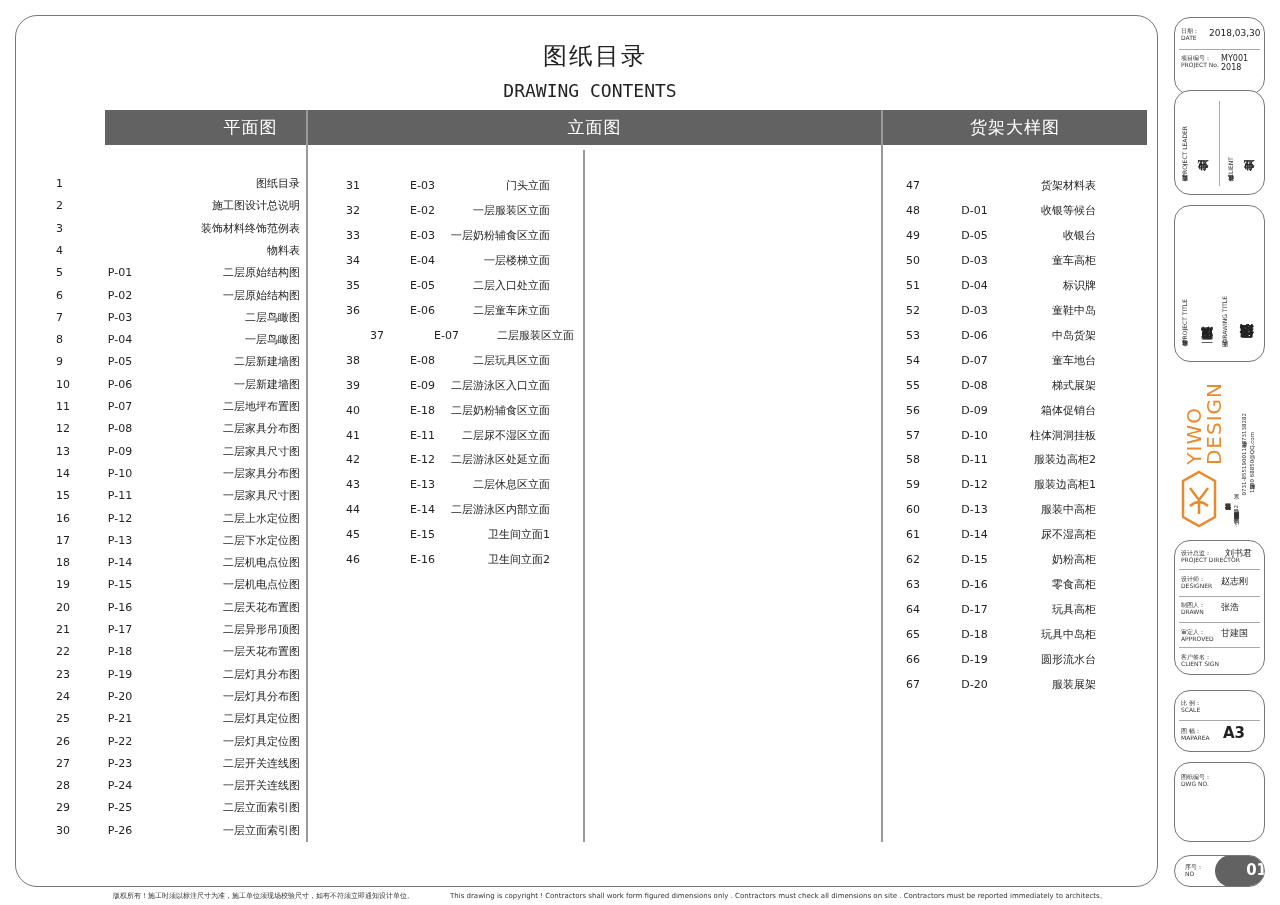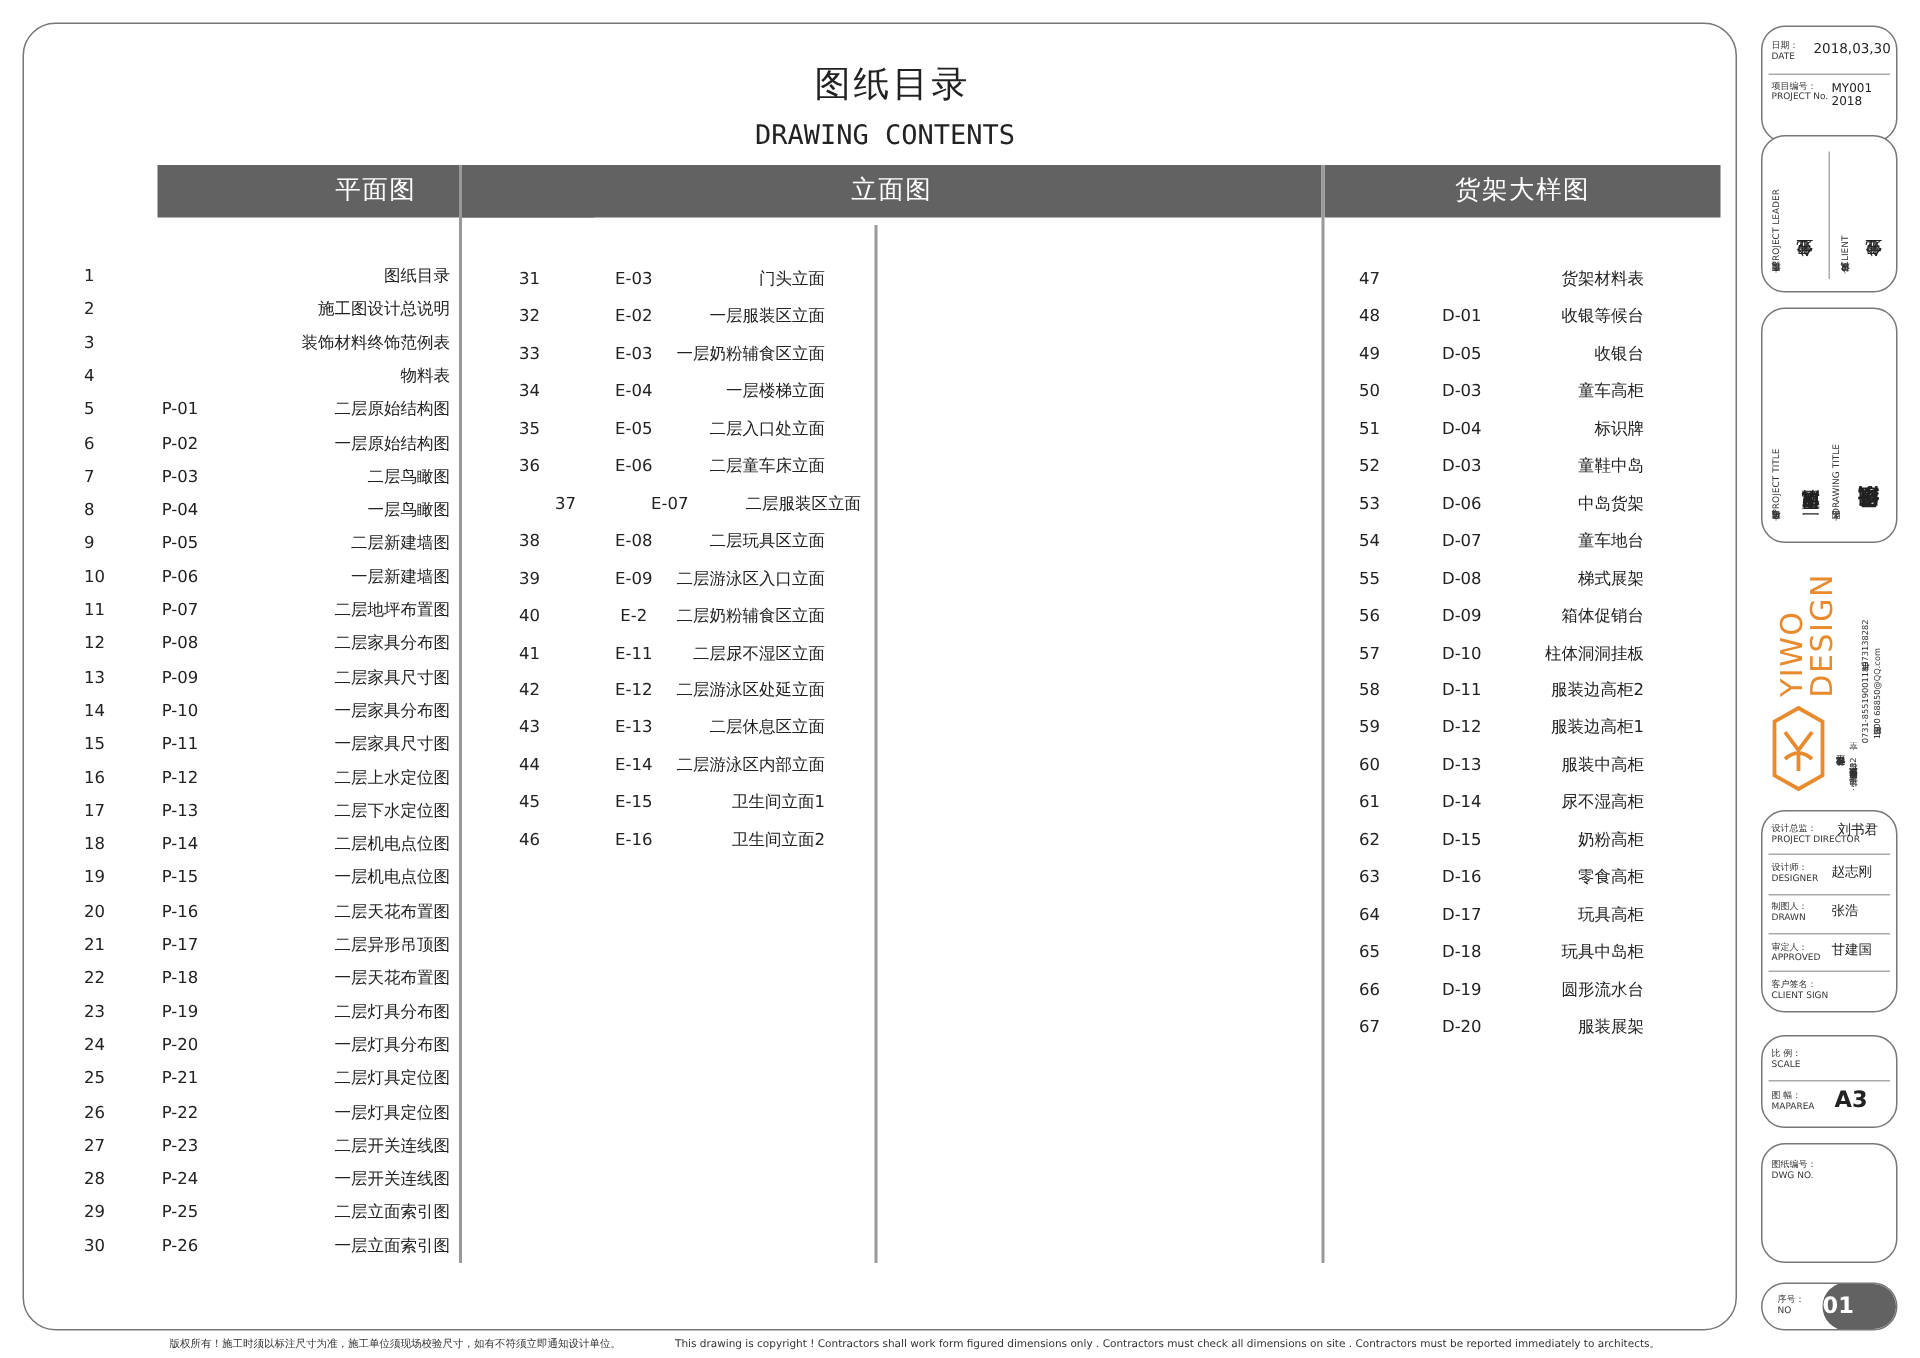--- a/index.html
+++ b/index.html
@@ -278,21 +278,21 @@
       <span class="code">E-08</span>
       <span class="name">二层玩具区立面</span>
     </div>
     <div class="row" style="top: 375.6px;">
       <span class="num">39</span>
       <span class="code">E-09</span>
       <span class="name">二层游泳区入口立面</span>
     </div>
     <div class="row" style="top: 400.55px;">
       <span class="num">40</span>
-      <span class="code">E-2</span>
+      <span class="code">E-18</span>
       <span class="name">二层奶粉辅食区立面</span>
     </div>
     <div class="row" style="top: 425.5px;">
       <span class="num">41</span>
       <span class="code">E-11</span>
       <span class="name">二层尿不湿区立面</span>
     </div>
     <div class="row" style="top: 450.45px;">
       <span class="num">42</span>
       <span class="code">E-12</span>
@@ -522,17 +522,17 @@
     <div>图纸编号：</div>
     <div>DWG NO.</div>
   </div>
 </div>
 
 <div class="tb tb7">
   <div style="position:absolute;left:10px;top:7px;" class="tb-small">
     <div>序号：</div>
     <div>NO</div>
   </div>
-  <div style="position:absolute;left:40px;top:-1px;width:52px;height:32px;background:#626262;border-radius:16px;color:#fff;font-weight:bold;font-size:15px;text-align:left;line-height:31px;">01</div>
+  <div style="position:absolute;left:40px;top:-1px;width:52px;height:32px;background:#626262;border-radius:16px;color:#fff;font-weight:bold;font-size:15px;text-align:right;line-height:31px;">01</div>
 </div>
 
 <div class="footer" style="left:83px;">版权所有！施工时须以标注尺寸为准，施工单位须现场校验尺寸，如有不符须立即通知设计单位。</div>
 <div class="footer" style="left:420px;">This drawing is copyright ! Contractors shall work form figured dimensions only . Contractors must check all dimensions on site . Contractors must be reported immediately to architects。</div>
 
 </body></html>

